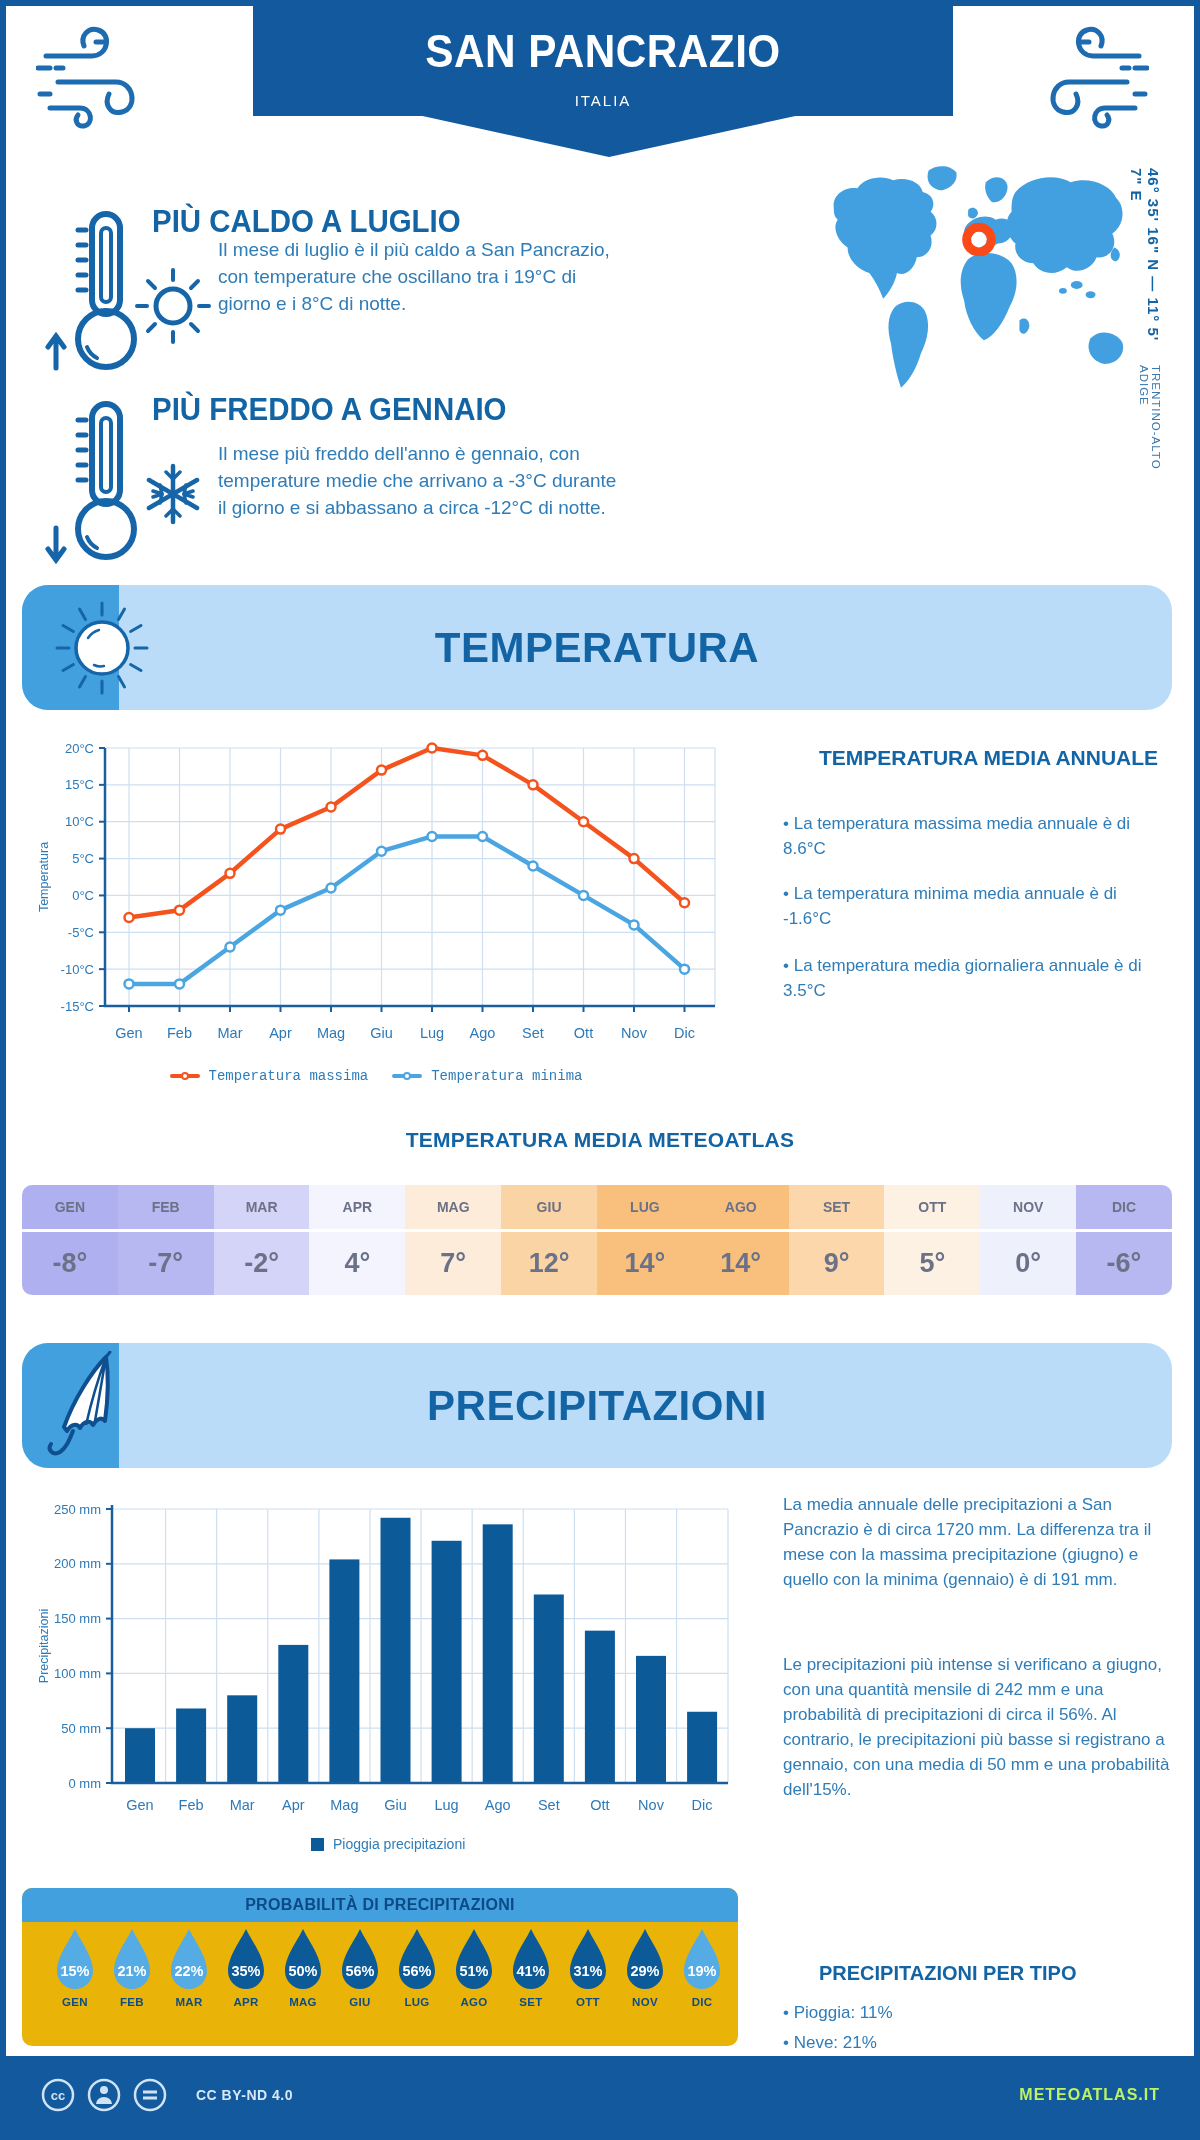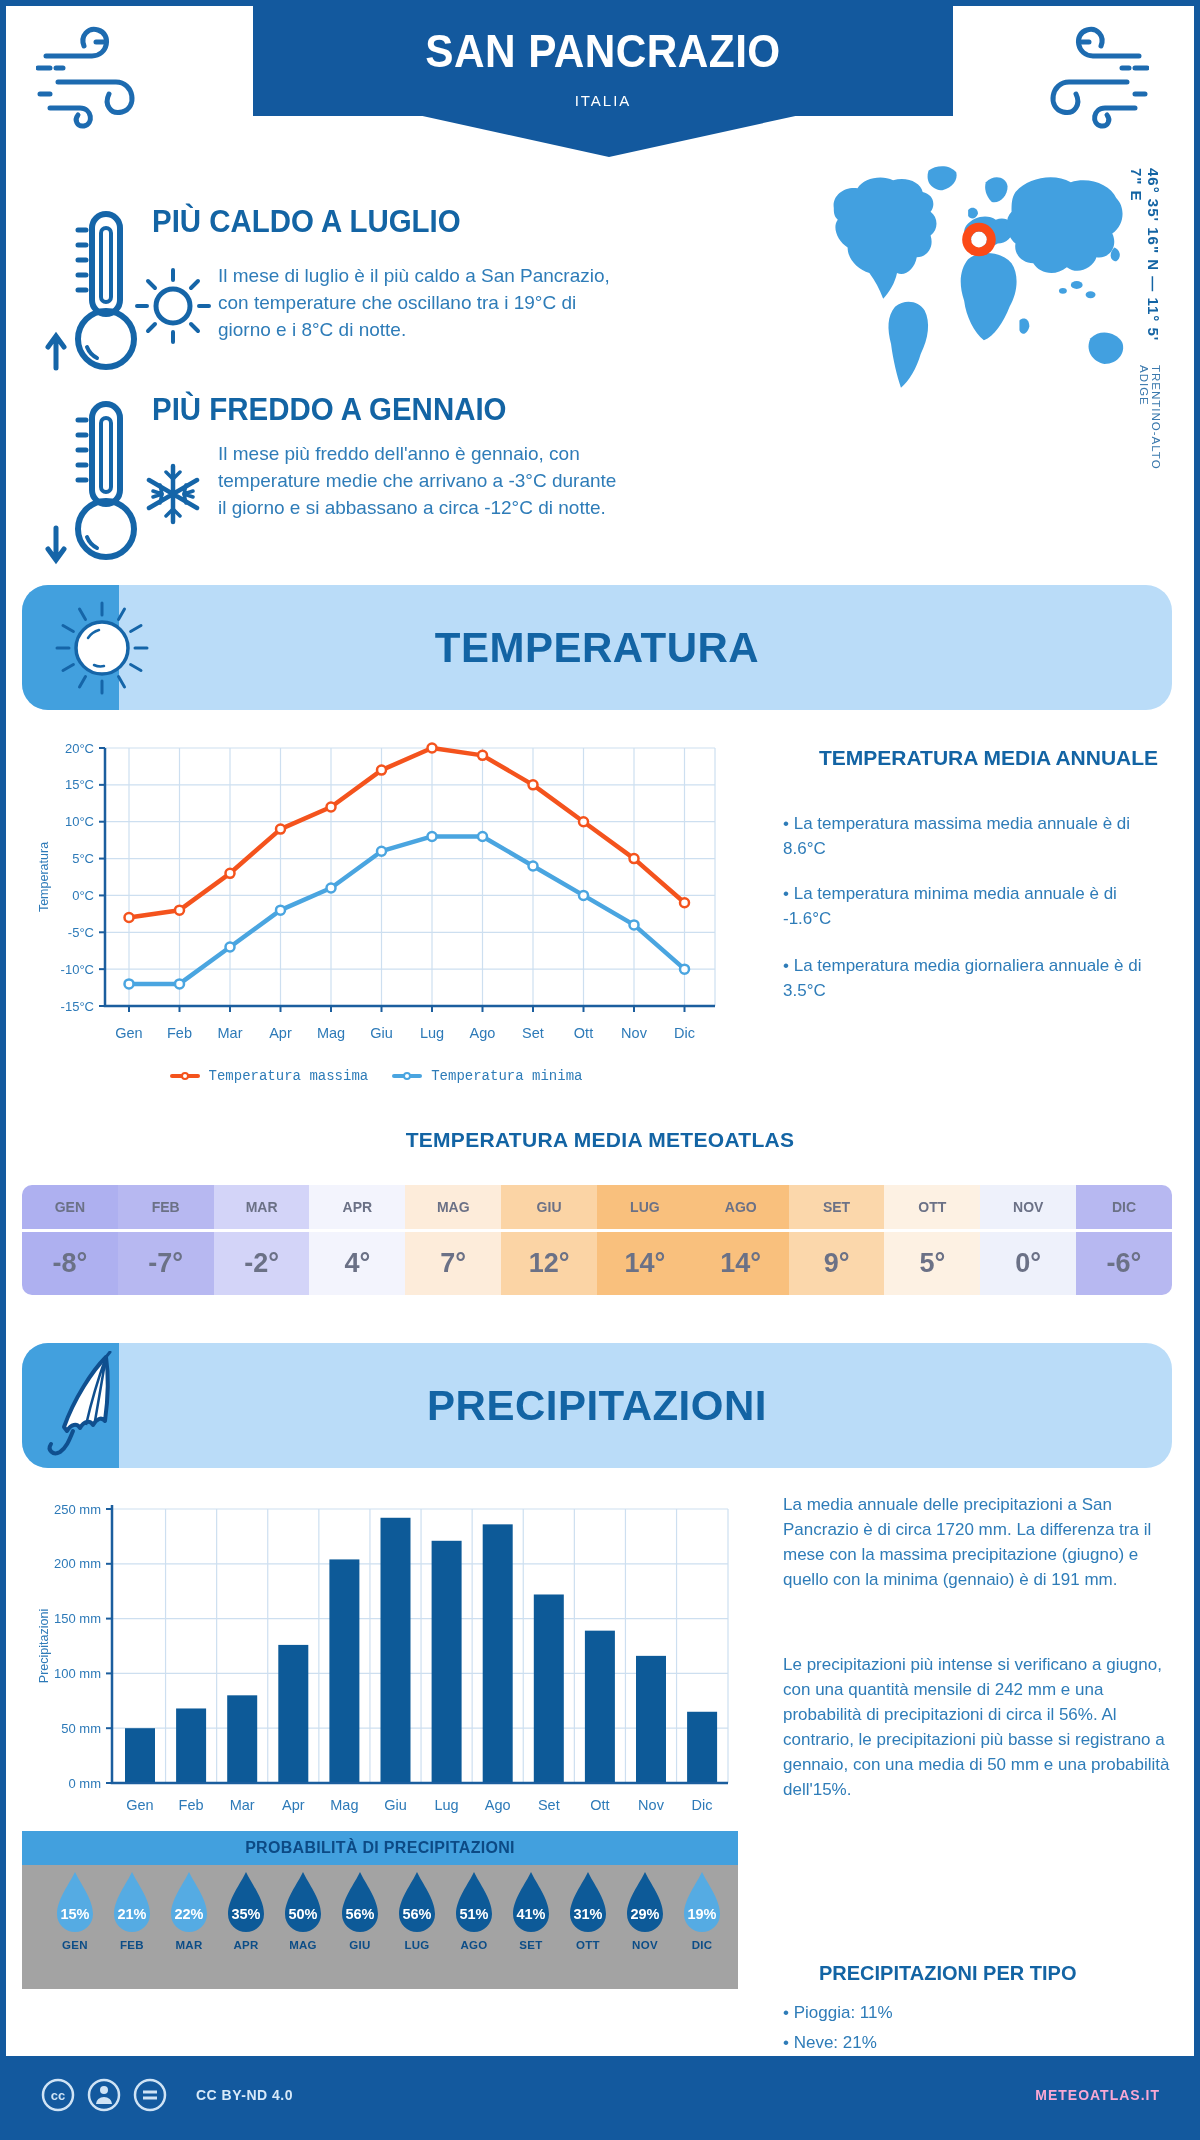--- a/index.html
+++ b/index.html
@@ -59,35 +59,35 @@
   
   .legend-row{display:flex;justify-content:center;align-items:center;gap:24px;font-family:Liberation Mono, monospace;}
   .lg-item{display:flex;align-items:center;gap:9px;}
   .lg-line{display:inline-block;width:30px;height:4px;border-radius:2px;position:relative;}
   .lg-dot{position:absolute;left:50%;top:50%;transform:translate(-50%,-50%);
           width:8px;height:8px;border-radius:50%;background:#fff;border:2px solid;}
   .lg-sq{display:inline-block;width:13px;height:13px;}
   .lg-text{font-size:14px;color:var(--body);}
 
   
-  .prob-strip{left:16px;top:1825px;width:716px;height:158px;border-radius:0;
-              overflow:hidden;background:#a3a3a3;}
+  .prob-strip{left:16px;top:1882px;width:716px;height:158px;border-radius:10px;
+              overflow:hidden;background:#eab308;}
   .prob-head{height:34px;line-height:34px;background:var(--med-blue);text-align:center;
              font-size:16px;font-weight:bold;color:#0c4a85;letter-spacing:.3px;}
   .drop-wrap{position:absolute;width:46px;text-align:center;}
   .drop-month{font-size:11.5px;font-weight:bold;color:#0c4d87;margin-top:2px;letter-spacing:.3px;}
 
   .tipo-item{font-size:17px;line-height:25px;color:var(--body);}
 
   
   .footer{left:0;bottom:0;width:1188px;height:78px;background:var(--primary);
           display:flex;align-items:center;padding:0 34px;}
   .cc-group{display:flex;gap:10px;align-items:center;}
   .license{margin-left:28px;font-size:14px;font-weight:bold;color:#d7e9f9;letter-spacing:.5px;}
-  .brand{margin-left:auto;font-size:14px;font-weight:bold;color:#f9a8d4;letter-spacing:1px;}
+  .brand{margin-left:auto;font-size:16px;font-weight:bold;color:#bef264;letter-spacing:1px;}
 
   svg text{font-family:"Liberation Sans","DejaVu Sans",sans-serif;}
 </style>
 </head>
 <body>
 
 <div class="page">
 
   <svg class="abs" style="left:30px;top:16px" width="135" height="112" viewBox="0 0 135 112">
     <g stroke="#1d6bb0" stroke-width="5" fill="none" stroke-linecap="round">
@@ -120,21 +120,21 @@
       <rect x="61" y="22" width="10" height="74" rx="5" stroke-width="4"></rect>
       <circle cx="66" cy="133" r="28" stroke-width="6"></circle>
       <path d="M47 141 A21 21 0 0 0 57 152" stroke-width="4"></path>
       <path d="M38 24 h8 M38 39 h8 M38 54 h8 M38 69 h8 M38 84 h8" stroke-width="5"></path>
       <path d="M16 162 V132 M8 141 L16 130 L24 141" stroke-width="5"></path>
       <circle cx="133" cy="100" r="17" stroke-width="5"></circle>
       <path d="M133 74 v-10 M133 126 v10 M107 100 h-10 M159 100 h10 M115 82 l-7 -7 M151 82 l7 -7 M115 118 l-7 7 M151 118 l7 7" stroke-width="4"></path>
     </g>
   </svg>
   <div class="abs hl-title" style="left:146px;top:198px">PIÙ CALDO A LUGLIO</div>
-  <div class="abs hl-text" style="left:212px;top:256px;width:402px">Il mese di luglio è il più caldo a San Pancrazio, con temperature che oscillano tra i 19°C di giorno e i 8°C di notte.</div>
+  <div class="abs hl-text" style="left:212px;top:230px;width:402px">Il mese di luglio è il più caldo a San Pancrazio, con temperature che oscillano tra i 19°C di giorno e i 8°C di notte.</div>
 
   <svg class="abs" style="left:34px;top:390px" width="180" height="175" viewBox="0 0 180 175">
     <g stroke="#1565a8" fill="none" stroke-linecap="round">
       <rect x="52" y="8" width="28" height="100" rx="14" stroke-width="6"></rect>
       <rect x="61" y="22" width="10" height="74" rx="5" stroke-width="4"></rect>
       <circle cx="66" cy="133" r="28" stroke-width="6"></circle>
       <path d="M47 141 A21 21 0 0 0 57 152" stroke-width="4"></path>
       <path d="M38 24 h8 M38 39 h8 M38 54 h8 M38 69 h8 M38 84 h8" stroke-width="5"></path>
       <path d="M16 132 V162 M8 153 L16 164 L24 153" stroke-width="5"></path>
       <path d="M133 70 V126 M109 84 L157 112 M157 84 L109 112" stroke-width="4.5"></path>

